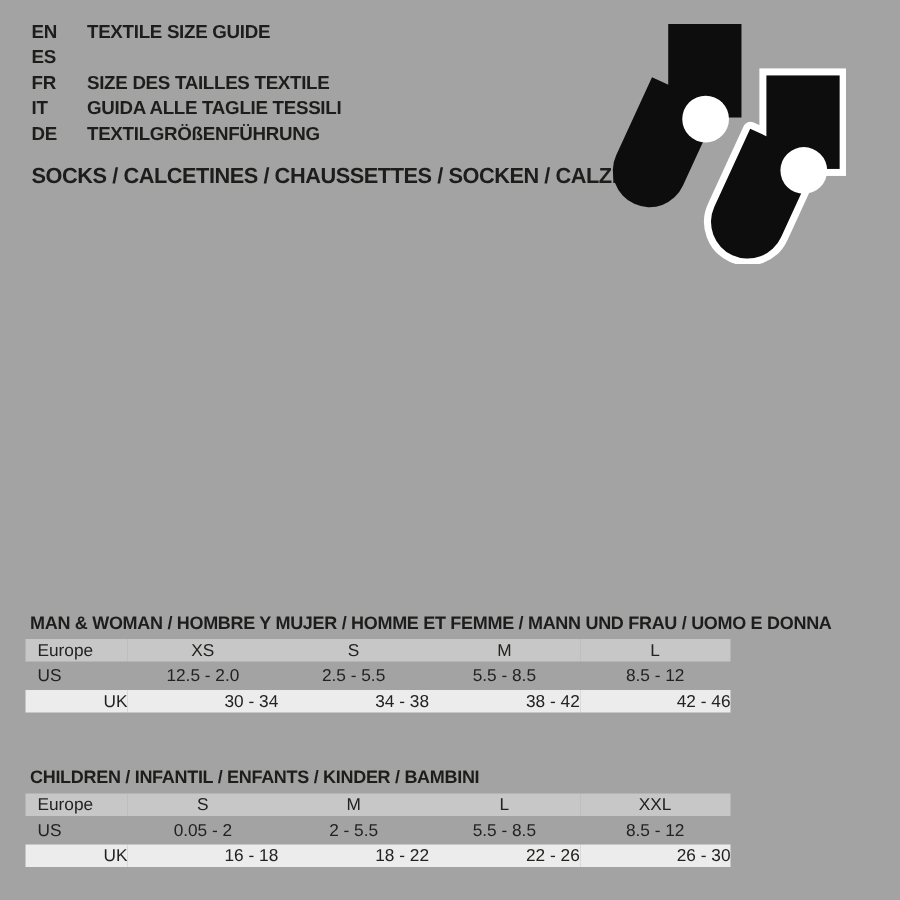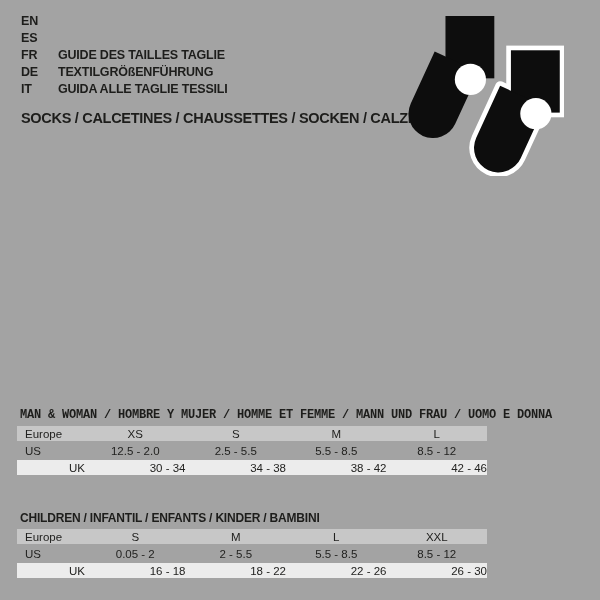--- a/index.html
+++ b/index.html
@@ -43,21 +43,21 @@
   .socks-svg { position: absolute; left: 408px; top: 16px; }
 
   
   .section-title {
     position: absolute; left: 20px;
     font-weight: bold;
     font-size: 12px;
     letter-spacing: -0.2px;
     white-space: nowrap;
   }
-  .title-adults   { top: 408px; font-family: Liberation Mono, monospace; }
+  .title-adults   { top: 408px; }
   .title-children { top: 511px; text-align: right; }
 
   table.size-table {
     position: absolute; left: 17px;
     width: 470px;
     table-layout: fixed;
     border-collapse: separate;
     border-spacing: 0 2px;
     font-size: 11.5px;
     color: #222220;
@@ -84,35 +84,36 @@
   col.size-col   { width: 100.5px; }
 </style>
 </head>
 <body>
 
 <div class="canvas">
 
   <div class="lang-block">
     <div class="lang-row">
       <span class="lang-code">EN</span>
+      <span class="lang-label">TEXTILE SIZE GUIDE</span>
     </div>
     <div class="lang-row">
       <span class="lang-code">ES</span>
     </div>
     <div class="lang-row">
       <span class="lang-code">FR</span>
-      <span class="lang-label">GUIDE DES TAILLES TAGLIE</span>
+      <span class="lang-label">SIZE DES TAILLES TEXTILE</span>
+    </div>
+    <div class="lang-row">
+      <span class="lang-code">IT</span>
+      <span class="lang-label">GUIDA ALLE TAGLIE TESSILI</span>
     </div>
     <div class="lang-row">
       <span class="lang-code">DE</span>
       <span class="lang-label">TEXTILGRÖßENFÜHRUNG</span>
-    </div>
-    <div class="lang-row">
-      <span class="lang-code">IT</span>
-      <span class="lang-label">GUIDA ALLE TAGLIE TESSILI</span>
     </div>
   </div>
 
   <div class="category-line">SOCKS / CALCETINES / CHAUSSETTES / SOCKEN / CALZINI</div>
 
   <svg class="socks-svg" width="156" height="160" viewBox="0 0 150 154" aria-hidden="true">
     <g>
       <rect x="36" y="0" width="47" height="60" fill="#0d0d0d"></rect>
       <path d="M68.4,53.8 L45.4,103.8 A23.5 23.5 0 0 1 2.6,84.2 L25.6,34.2 Z" fill="#0d0d0d"></path>
       <circle cx="60" cy="61" r="15" fill="#ffffff"></circle>

